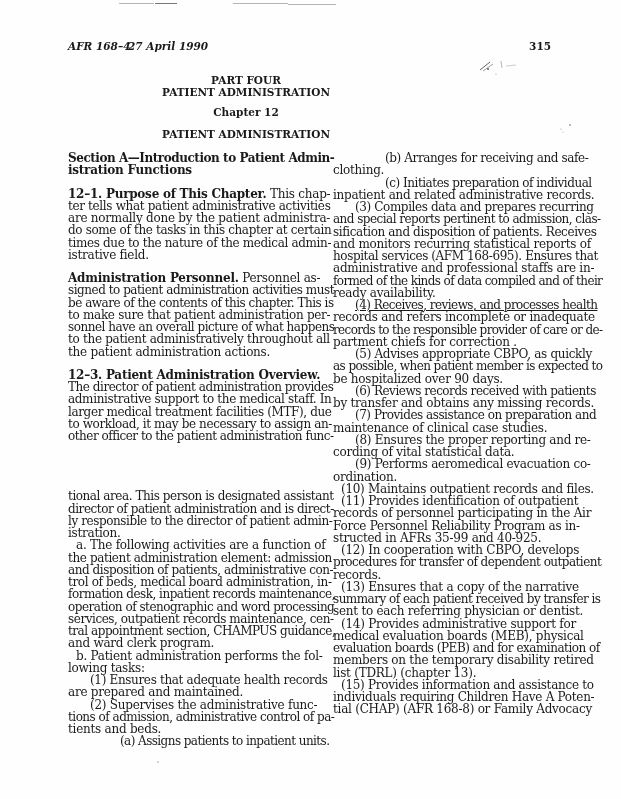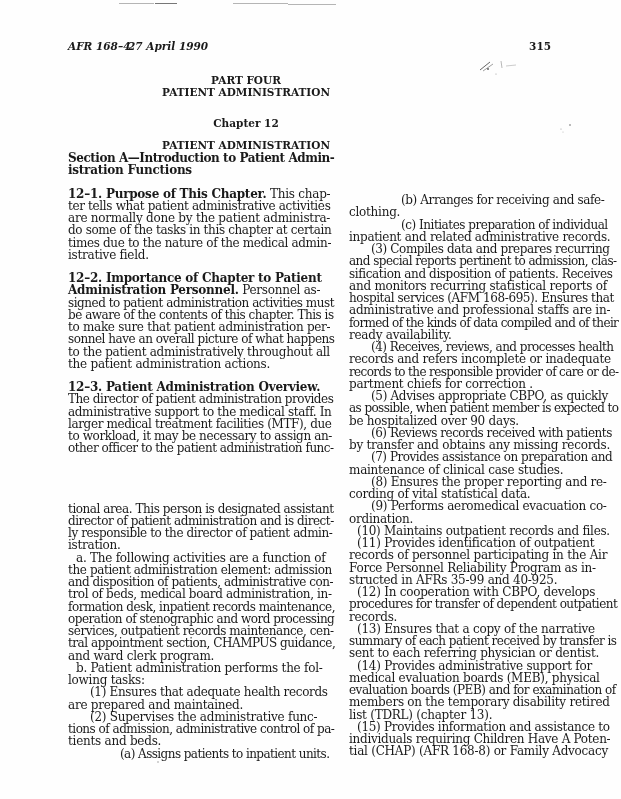--- a/index.html
+++ b/index.html
@@ -7,26 +7,26 @@
          font-family: "DejaVu Serif", "Liberation Serif", serif; color: #1a1a1a; }
   .scan-line { position: absolute; height: 1px; background: #9a9a9a; }
   .header { position: absolute; top: 40px; left: 68px; right: 70px; height: 14px;
             font-size: 10.5px; font-weight: bold; font-style: italic; }
   .header .doc-id { position: absolute; left: 0; top: 0; }
   .header .doc-date { position: absolute; left: 60px; top: 0; }
   .header .page-num { position: absolute; right: 0; top: 0; font-style: normal; }
   .titles { position: absolute; top: 74px; left: 0; width: 492px; text-align: center;
             font-weight: bold; font-size: 10.5px; line-height: 12px; }
   .titles .part { margin-left: 0; }
-  .titles .chapter { margin-top: 19px; }
+  .titles .chapter { margin-top: 8px; }
   .titles .chapter-title { margin-top: 10px; }
   .col { position: absolute; top: 152px; font-size: 12px; line-height: 12.25px;
          letter-spacing: -0.25px; }
   .col.left { left: 68px; width: 220px; }
-  .col.right { left: 349px; width: 220px; margin-top: 42px; }
+  .col.right { left: 333px; width: 220px; }
   .line { display: block; white-space: nowrap; text-align: justify; text-align-last: justify;
           height: 12.25px; overflow: visible; }
   .line.last { text-align-last: left; }
   .gap { height: 11px; }
   b { font-weight: bold; }
   .ind1 { padding-left: 8px; }
   .ind2 { padding-left: 22px; }
   .ind3 { padding-left: 52px; }
   .scribble { position: absolute; }
 </style>
@@ -72,21 +72,20 @@
     <span class="line" style="letter-spacing: -0.456897px;"><b>Section A—Introduction to Patient Admin-</b></span>
     <span class="line last"><b>istration Functions</b></span>
     <div class="gap"></div>
     <span class="line"><b>12–1.   Purpose of This Chapter.</b><span>   This chap-</span></span>
     <span class="line" style="letter-spacing: -0.338889px;">ter tells what patient administrative activities</span>
     <span class="line">are normally done by the patient administra-</span>
     <span class="line" style="letter-spacing: -0.356195px;">do some of the tasks in this chapter at certain</span>
     <span class="line" style="letter-spacing: -0.356195px;">times due to the nature of the medical admin-</span>
     <span class="line last">istrative field.</span>
     <div class="gap"></div>
-    <span class="line"><b>12–2.  Importance of Chapter to Patient</b></span>
     <span class="line"><b>Administration  Personnel.</b><span>  Personnel  as-</span></span>
     <span class="line" style="letter-spacing: -0.473176px;">signed to patient administration activities must</span>
     <span class="line" style="letter-spacing: -0.489316px;">be aware of the contents of this chapter. This is</span>
     <span class="line" style="letter-spacing: -0.303812px;">to make sure that patient administration per-</span>
     <span class="line" style="letter-spacing: -0.473176px;">sonnel have an overall picture of what happens</span>
     <span class="line" style="letter-spacing: -0.303812px;">to the patient administratively throughout all</span>
     <span class="line last">the patient administration actions.</span>
     <div class="gap"></div>
     <span class="line"><b>12–3.  Patient Administration Overview.</b></span>
     <span class="line" style="letter-spacing: -0.456897px;">The director of patient administration provides</span>
@@ -122,21 +121,21 @@
     <span class="line ind3" style="letter-spacing: -0.473176px;">(c) Initiates preparation of individual</span>
     <span class="line last" style="letter-spacing: -0.286036px;">inpatient and related administrative records.</span>
     <span class="line ind2" style="letter-spacing: -0.390351px;">(3) Compiles data and prepares recurring</span>
     <span class="line" style="letter-spacing: -0.53692px;">and special reports pertinent to admission, clas-</span>
     <span class="line" style="letter-spacing: -0.390351px;">sification and disposition of patients. Receives</span>
     <span class="line">and monitors recurring statistical reports of</span>
     <span class="line" style="letter-spacing: -0.407205px;">hospital services (AFM 168-695). Ensures that</span>
     <span class="line">administrative and professional staffs are in-</span>
     <span class="line" style="letter-spacing: -0.613636px;">formed of the kinds of data compiled and of their</span>
     <span class="line last">ready availability.</span>
-    <span class="line ind2" style="letter-spacing: -0.53692px;">(4) Receives, reviews, and processes health</span>
+    <span class="line ind2" style="letter-spacing: -0.53692px; text-decoration: underline;">(4) Receives, reviews, and processes health</span>
     <span class="line">records and refers incomplete or inadequate</span>
     <span class="line" style="letter-spacing: -0.628601px;">records to the responsible provider of care or de-</span>
     <span class="line last">partment chiefs for correction .</span>
     <span class="line ind2" style="letter-spacing: -0.338889px;">(5) Advises appropriate CBPO, as quickly</span>
     <span class="line" style="letter-spacing: -0.583333px;">as possible, when patient member is expected to</span>
     <span class="line last">be hospitalized over 90 days.</span>
     <span class="line ind2" style="letter-spacing: -0.473176px;">(6) Reviews records received with patients</span>
     <span class="line last">by transfer and obtains any missing records.</span>
     <span class="line ind2" style="letter-spacing: -0.473176px;">(7) Provides assistance on preparation and</span>
     <span class="line last">maintenance of clinical case studies.</span>

